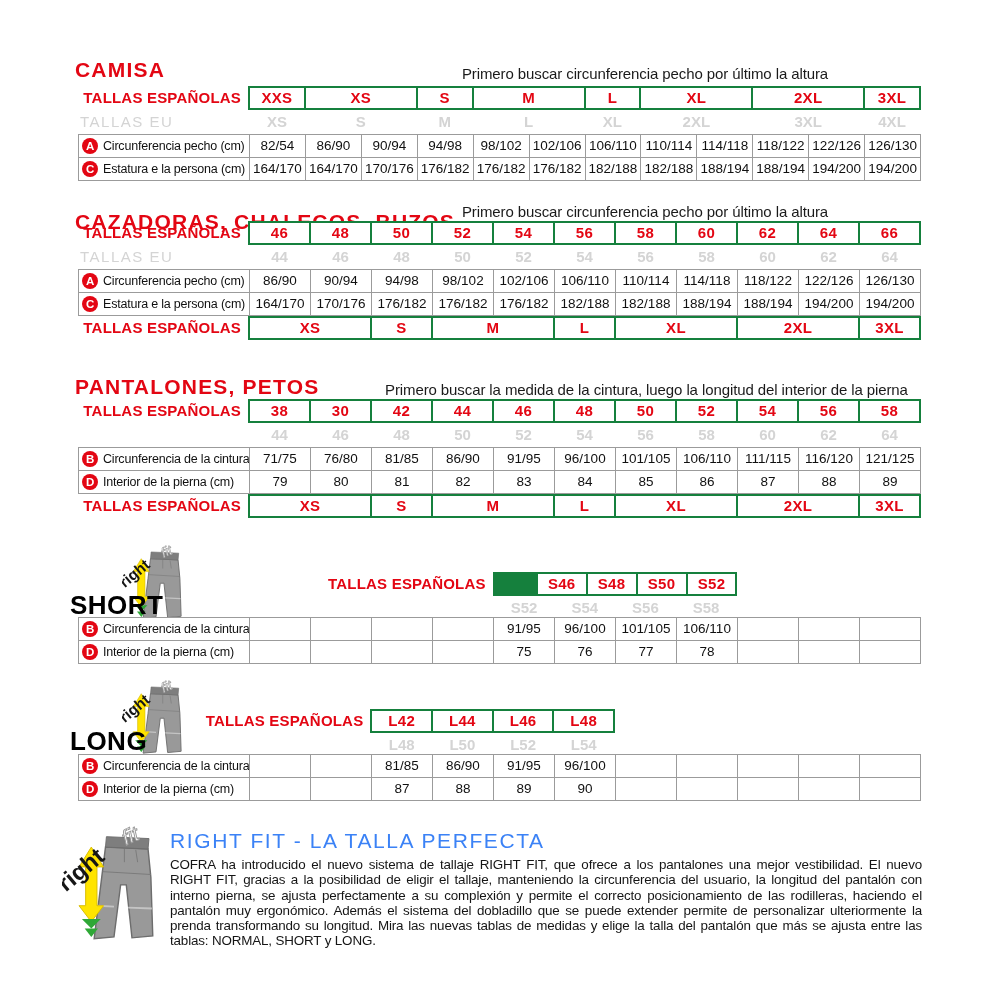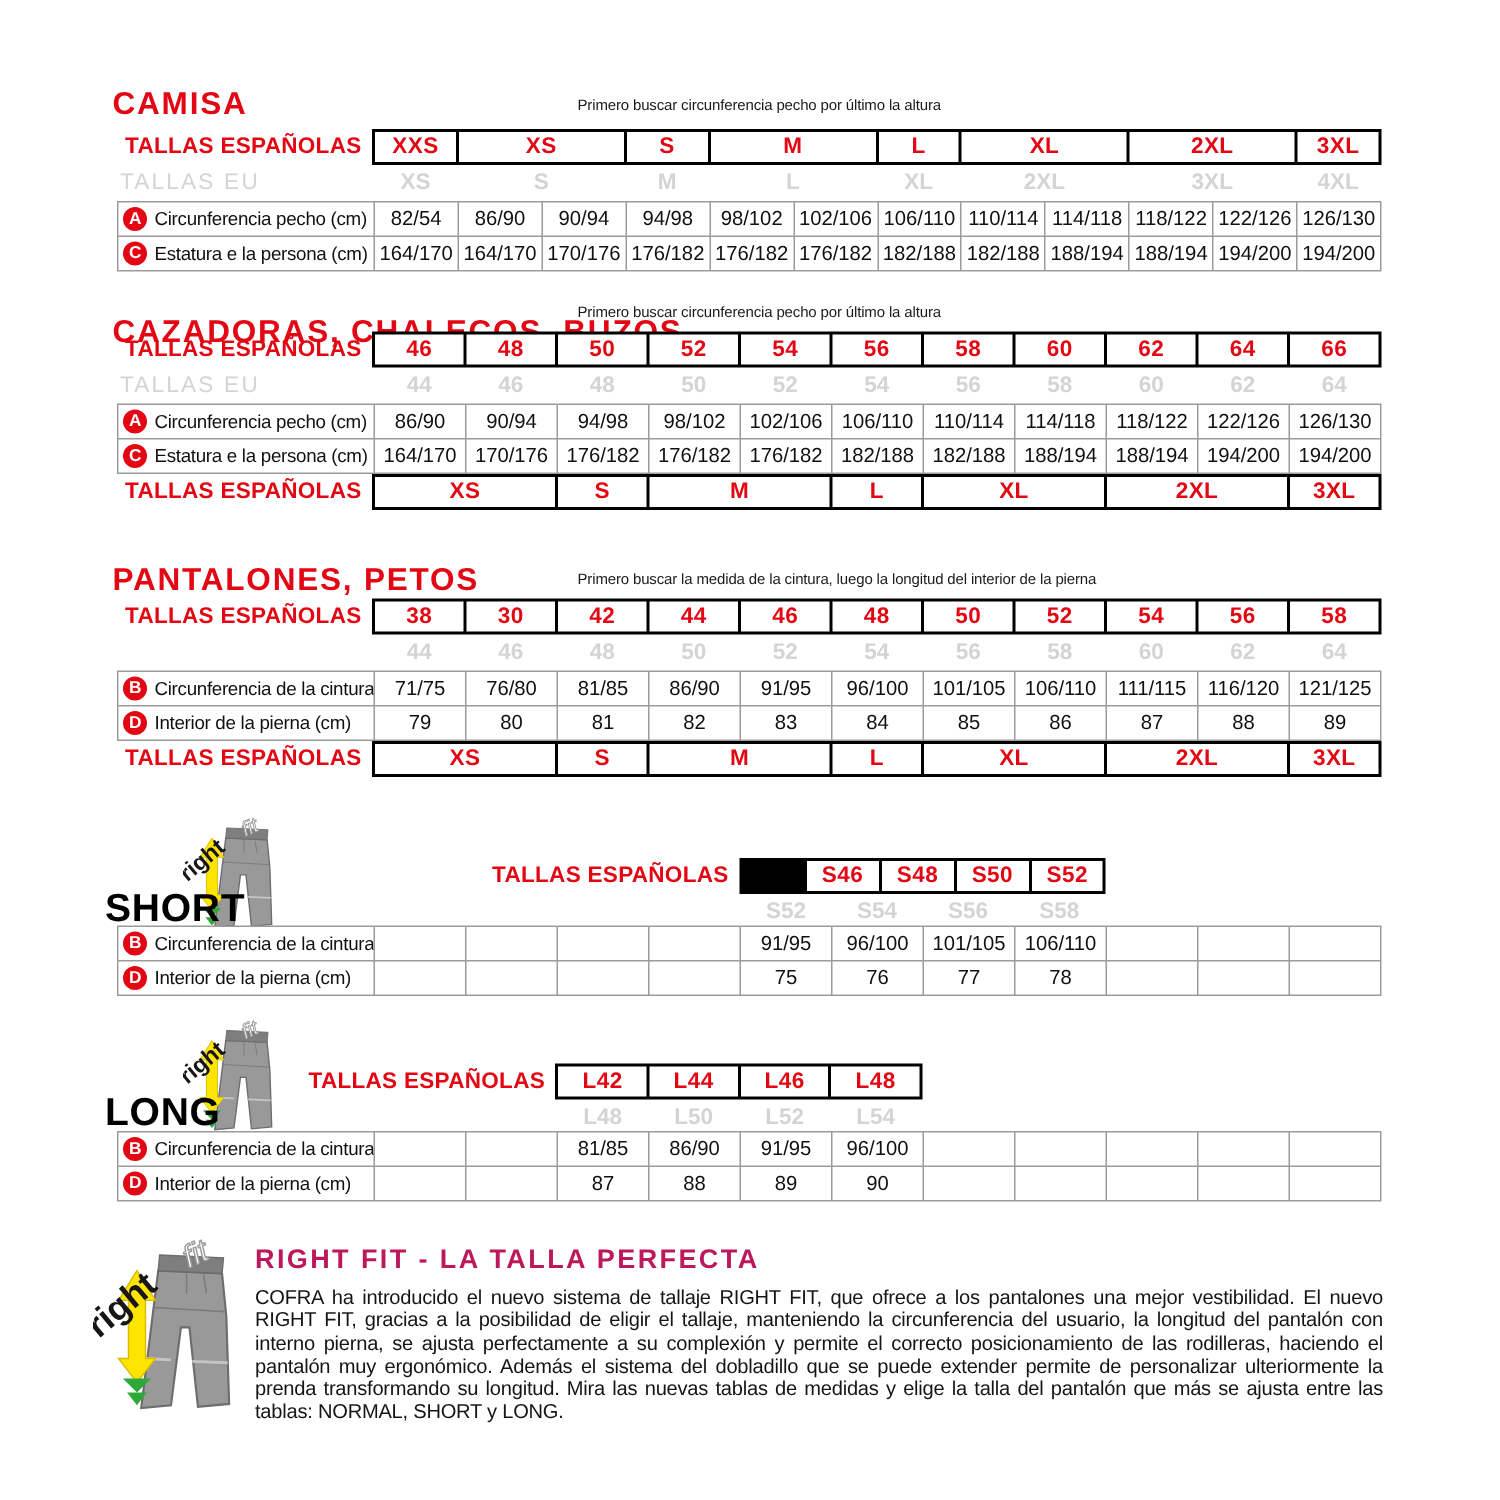--- a/index.html
+++ b/index.html
@@ -1,35 +1,35 @@
 <!DOCTYPE html>
 <html><head>
 <meta charset="utf-8">
 <style>
   html,body{margin:0;padding:0;background:#fff;}
   body{width:1000px;height:1000px;position:relative;overflow:hidden;
        font-family:"Liberation Sans","DejaVu Sans",sans-serif;color:#111;}
   .abs{position:absolute;}
   .sec-title{color:#e30613;font-weight:bold;font-size:21px;letter-spacing:1.2px;white-space:nowrap;}
-  .note{position:absolute;width:520px;text-align:left;font-size:10px;color:#1a1a1a;letter-spacing:-0.1px;white-space:nowrap;}
+  .note{position:absolute;width:520px;text-align:center;font-size:15px;color:#1a1a1a;letter-spacing:-0.1px;white-space:nowrap;}
   .tbl{position:absolute;left:78px;width:843px;}
   .grow{display:grid;width:843px;}
-  .sizebar{display:grid;background:#000000;gap:2px;padding:2px;grid-column:2/-1;box-sizing:border-box;}
+  .sizebar{display:grid;background:#15803d;gap:2px;padding:2px;grid-column:2/-1;box-sizing:border-box;}
   .sizecell{background:#fff;color:#e30613;font-weight:bold;font-size:15px;text-align:center;line-height:20px;letter-spacing:0.3px;}
   .graybar{display:grid;grid-column:2/-1;gap:2px;padding:2px;box-sizing:border-box;}
   .graycell{color:#d4d4d4;font-weight:bold;font-size:15px;text-align:center;line-height:19px;}
   .tallas-red{color:#e30613;font-weight:bold;font-size:15px;text-align:right;padding-right:7px;line-height:24px;letter-spacing:0.2px;white-space:nowrap;}
   .tallas-gray{color:#d4d4d4;font-weight:normal;font-size:15px;padding-left:2px;line-height:23px;letter-spacing:1.5px;white-space:nowrap;}
   .datablock{display:grid;background:#9b9b9b;gap:1px;padding:1px;width:843px;box-sizing:border-box;}
   .dcell{background:#fff;font-size:13.5px;color:#101010;text-align:center;line-height:22px;height:22px;overflow:hidden;white-space:nowrap;}
   .dlabel{background:#fff;display:flex;align-items:center;gap:5px;padding-left:3px;font-size:12.5px;letter-spacing:-0.2px;white-space:nowrap;}
   .badge{width:16px;height:16px;border-radius:50%;background:#e30613;color:#fff;font-weight:bold;font-size:11.5px;
          display:flex;align-items:center;justify-content:center;flex:0 0 16px;}
   .black-heading{font-weight:bold;font-size:26px;letter-spacing:0.5px;color:#000;white-space:nowrap;}
-  .rf-heading{font-weight:bold;font-size:18px;letter-spacing:1.6px;color:#be185d;white-space:nowrap;}
+  .rf-heading{font-weight:normal;font-size:21px;letter-spacing:1.6px;color:#3b82f6;white-space:nowrap;}
   .rf-body{font-size:13.4px;line-height:15.3px;text-align:justify;color:#151515;letter-spacing:-0.15px;width:752px;}
   svg text{font-family:"Liberation Sans","DejaVu Sans",sans-serif;}
 </style>
 </head>
 <body>
 
 <div class="abs sec-title" style="left:75px;top:58px;">CAMISA</div>
 <div class="note" style="left:385px;top:65px;">Primero buscar circunferencia pecho por último la altura</div>
 <div class="tbl" style="top:86px;" id="tbl-camisa">
     <div class="grow" style="grid-template-columns: 170px repeat(12, 1fr); height: 24px;">

